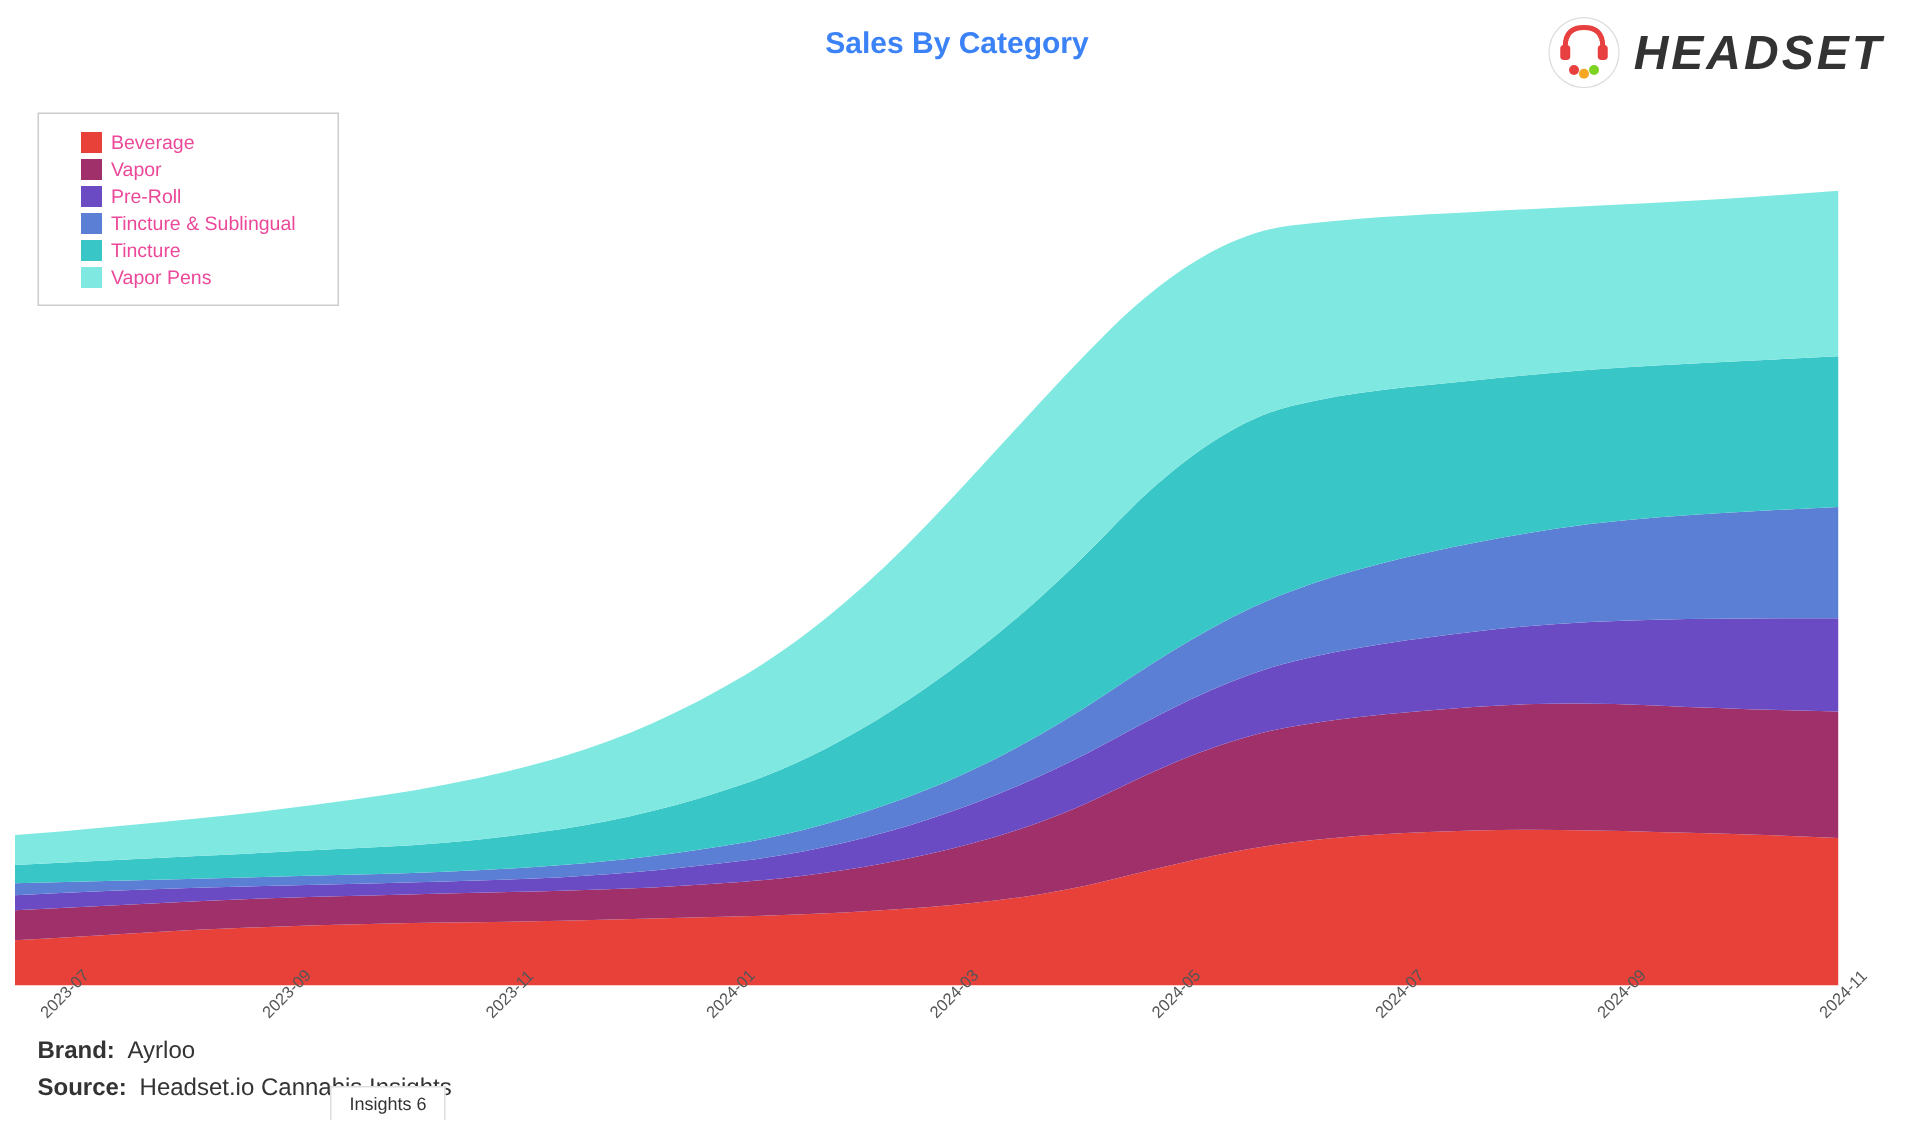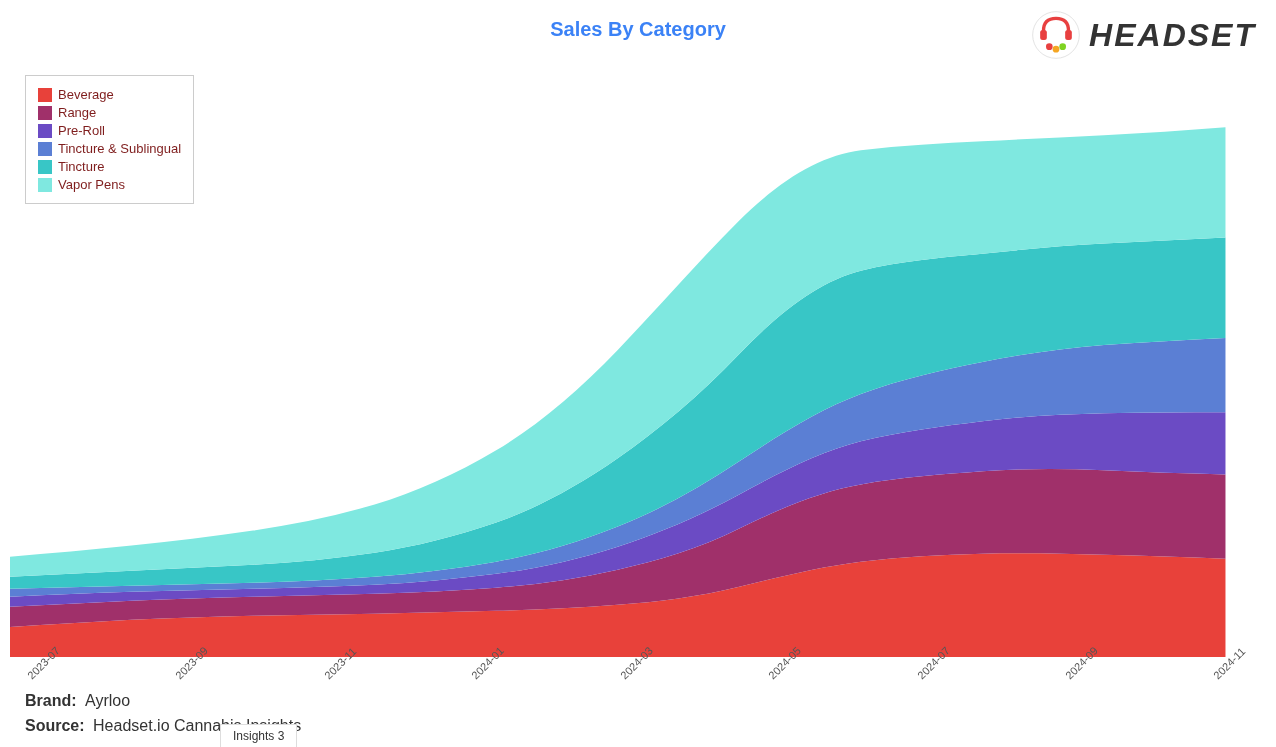--- a/index.html
+++ b/index.html
@@ -61,23 +61,23 @@
       background: #fff;
       border: 1px solid #ccc;
       padding: 8px 12px;
       z-index: 10;
     }
 
     .legend-item {
       display: flex;
       align-items: center;
       gap: 6px;
-      margin: 3px 0;
+      margin: 3px 16px;
       font-size: 13px;
-      color: #7f1d1d;
+      color: #ec4899;
     }
 
     .legend-color {
       width: 14px;
       height: 14px;
       flex-shrink: 0;
     }
 
     .footer-info {
       position: absolute;
@@ -112,21 +112,21 @@
 
 <div class="chart-title">Sales By Category</div>
 
 <div class="legend">
   <div class="legend-item">
     <div class="legend-color" style="background:#e8413a;"></div>
     <span>Beverage</span>
   </div>
   <div class="legend-item">
     <div class="legend-color" style="background:#a0306a;"></div>
-    <span>Range</span>
+    <span>Vapor</span>
   </div>
   <div class="legend-item">
     <div class="legend-color" style="background:#6b4bc4;"></div>
     <span>Pre-Roll</span>
   </div>
   <div class="legend-item">
     <div class="legend-color" style="background:#5b7fd4;"></div>
     <span>Tincture &amp; Sublingual</span>
   </div>
   <div class="legend-item">
@@ -179,14 +179,14 @@
     <span class="label">Brand:</span>
     <span style="margin-left:4px;">Ayrloo</span>
   </div>
   <div>
     <span class="label">Source:</span>
     <span style="margin-left:4px;">Headset.io Cannabis Insights</span>
   </div>
 </div>
 
 <div style="position:absolute; bottom:0; left:220px; background:#fff; border:1px solid #ddd; border-bottom:none; padding:4px 12px; font-size:12px; color:#333;">
-  <span>Insights 3</span>
+  <span>Insights 6</span>
 </div>
 
 </body></html>

